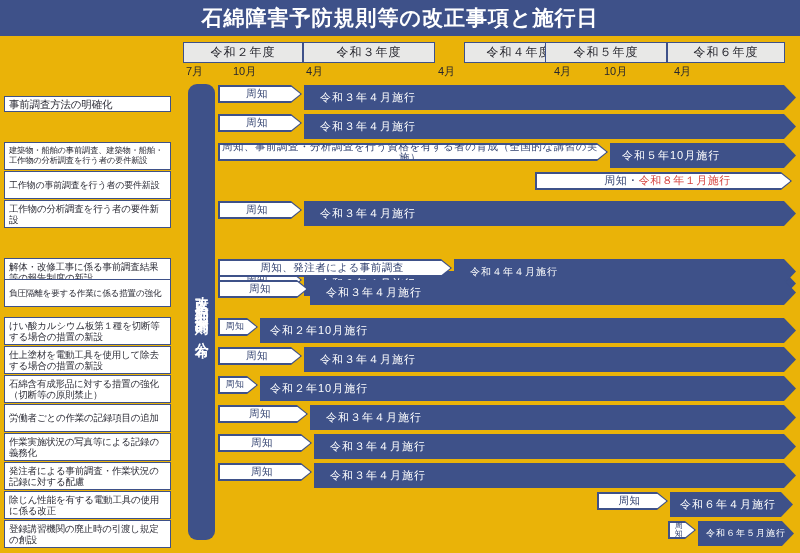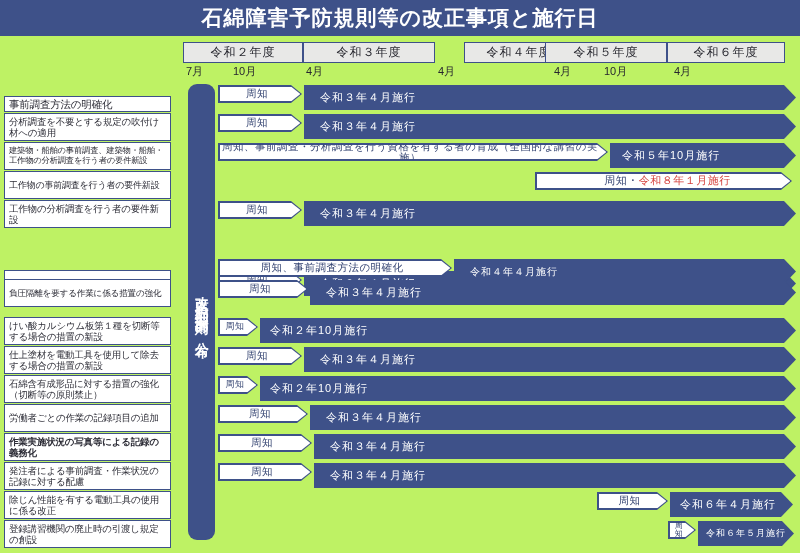--- a/index.html
+++ b/index.html
@@ -1,17 +1,17 @@
 <!DOCTYPE html>
 <html><head>
 <meta charset="utf-8">
 <style>
   html,body{margin:0;padding:0;background:#fff;}
   .frame{
-    position:relative;width:800px;height:553px;background:#bef264;overflow:hidden;
+    position:relative;width:800px;height:553px;background:#eab308;overflow:hidden;
     font-family:"Liberation Sans","DejaVu Sans",sans-serif;
   }
   .title-bar{
     position:absolute;left:0;top:0;width:800px;height:36px;
     background:#3e5189;display:flex;align-items:center;justify-content:center;
   }
   .title-bar .t{
     color:#fff;font-size:21px;font-weight:bold;letter-spacing:1px;
   }
   .year-cell{
@@ -87,21 +87,20 @@
   </div>
   <div id="rows-area">
       <div class="trow" style="top: 84px;">
         <div class="row-label" style="font-size: 10.5px; margin-top: 12px;">事前調査方法の明確化</div>
         <div class="notice" style="left: 218px; width: 84px;">
           <div class="notice-in" style="font-size: 10.5px;"><span>周知</span></div>
         </div>
         <div class="enforce" style="left: 304px; width: 492px; font-size: 11px; padding-left: 16px;">令和３年４月施行</div>
       </div>
       <div class="trow" style="top: 113px;">
-        <div class="row-label" style="font-size: 9.5px;">分析調査を不要とする規定の吹付け材への適用</div>
         <div class="notice" style="left: 218px; width: 84px;">
           <div class="notice-in" style="font-size: 10.5px;"><span>周知</span></div>
         </div>
         <div class="enforce" style="left: 304px; width: 492px; font-size: 11px; padding-left: 16px;">令和３年４月施行</div>
       </div>
       <div class="trow" style="top: 142px;">
         <div class="row-label" style="font-size: 8.3px;">建築物・船舶の事前調査、建築物・船舶・工作物の分析調査を行う者の要件新設</div>
         <div class="notice" style="left: 218px; width: 390px;">
           <div class="notice-in" style="font-size: 10.5px;"><span>周知、事前調査・分析調査を行う資格を有する者の育成（全国的な講習の実施）</span></div>
         </div>
@@ -121,22 +120,23 @@
         <div class="enforce" style="left: 304px; width: 492px; font-size: 11px; padding-left: 16px;">令和３年４月施行</div>
       </div>
       <div class="trow" style="top: 246px; margin-top: 24px;">
         <div class="row-label" style="font-size: 10.5px;">計画届の対象拡大</div>
         <div class="notice" style="left: 218px; width: 84px;">
           <div class="notice-in" style="font-size: 10.5px;"><span>周知</span></div>
         </div>
         <div class="enforce" style="left: 304px; width: 492px; font-size: 11px; padding-left: 16px;">令和３年４月施行</div>
       </div>
       <div class="trow" style="top: 258px;">
+        <div class="row-label" style="font-size: 9.5px;">解体・改修工事に係る事前調査結果等の報告制度の新設</div>
         <div class="notice" style="left: 218px; width: 234px;">
-          <div class="notice-in" style="font-size: 10.5px;"><span>周知、事前調査方法の明確化</span></div>
+          <div class="notice-in" style="font-size: 10.5px;"><span>周知、発注者による事前調査</span></div>
         </div>
         <div class="enforce" style="left: 454px; width: 342px; font-size: 10px; padding-left: 16px;">令和４年４月施行</div>
       </div>
       <div class="trow" style="top: 279px; padding-left: 28px;">
         <div class="row-label" style="font-size: 8.6px;">負圧隔離を要する作業に係る措置の強化</div>
         <div class="notice" style="left: 218px; width: 90px;">
           <div class="notice-in" style="font-size: 10.5px;"><span>周知</span></div>
         </div>
         <div class="enforce" style="left: 310px; width: 486px; font-size: 11px; padding-left: 16px;">令和３年４月施行</div>
       </div>
@@ -162,21 +162,21 @@
         <div class="enforce" style="left: 260px; width: 536px; font-size: 11px; padding-left: 10px;">令和２年10月施行</div>
       </div>
       <div class="trow" style="top: 404px;">
         <div class="row-label" style="font-size: 9.5px;">労働者ごとの作業の記録項目の追加</div>
         <div class="notice" style="left: 218px; width: 90px;">
           <div class="notice-in" style="font-size: 10.5px;"><span>周知</span></div>
         </div>
         <div class="enforce" style="left: 310px; width: 486px; font-size: 11px; padding-left: 16px;">令和３年４月施行</div>
       </div>
       <div class="trow" style="top: 433px;">
-        <div class="row-label" style="font-size: 9.5px; font-weight: bold;">作業実施状況の写真等による記録の義務化</div>
+        <div class="row-label" style="font-size: 9.5px;">作業実施状況の写真等による記録の義務化</div>
         <div class="notice" style="left: 218px; width: 94px;">
           <div class="notice-in" style="font-size: 10.5px;"><span>周知</span></div>
         </div>
         <div class="enforce" style="left: 314px; width: 482px; font-size: 11px; padding-left: 16px;">令和３年４月施行</div>
       </div>
       <div class="trow" style="top: 462px;">
         <div class="row-label" style="font-size: 9.5px;">発注者による事前調査・作業状況の記録に対する配慮</div>
         <div class="notice" style="left: 218px; width: 94px;">
           <div class="notice-in" style="font-size: 10.5px;"><span>周知</span></div>
         </div>

